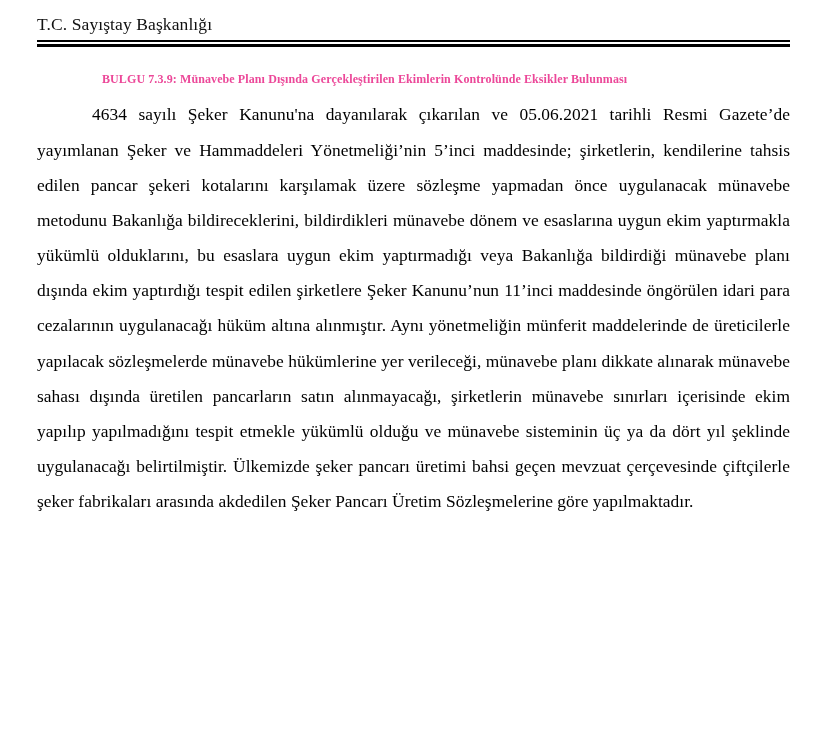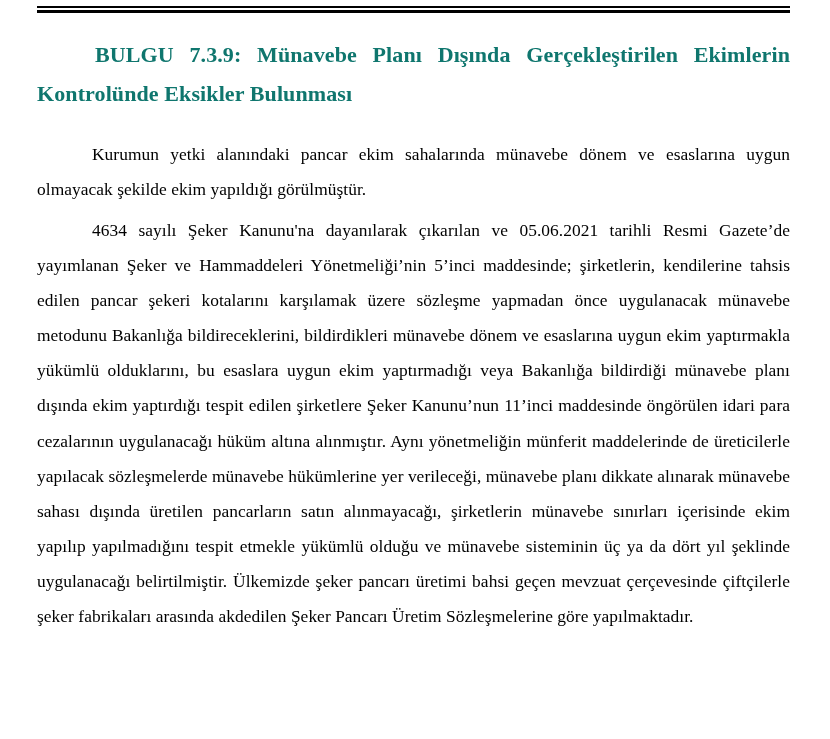--- a/index.html
+++ b/index.html
@@ -60,28 +60,28 @@
   }
 
   
   .content {
     margin-top: 22px;
     padding-left: 37px;
     padding-right: 40px;
   }
 
   .finding-heading {
-    font-size: 22px;
+    font-size: 12px;
     font-weight: bold;
     line-height: 1.78;
     text-align: justify;
     text-indent: 58px;
     letter-spacing: 0.1px;
-    margin: 0;
-    color: #0f766e;
+    margin: 7px;
+    color: #ec4899;
   }
 
   .body-para {
     font-size: 17.4px;
     line-height: 2.02;
     text-align: justify;
     text-indent: 55px;
     letter-spacing: 0.05px;
     margin: 0;
     color: #000000;
@@ -91,29 +91,31 @@
   }
   .body-para.second-para {
     margin-top: 5px;
   }
 </style>
 </head>
 <body>
 
 <div class="page">
 
+  <div class="doc-header">
+    <div class="doc-header-title">T.C. Sayıştay Başkanlığı</div>
+  </div>
 
   <div class="header-rule">
     <div class="rule-thin"></div>
     <div class="rule-thick"></div>
   </div>
 
   <div class="content">
 
     <p class="finding-heading">BULGU 7.3.9: Münavebe Planı Dışında Gerçekleştirilen Ekimlerin Kontrolünde Eksikler Bulunması</p>
 
-    <p class="body-para first-para">Kurumun yetki alanındaki pancar ekim sahalarında münavebe dönem ve esaslarına uygun olmayacak şekilde ekim yapıldığı görülmüştür.</p>
 
     <p class="body-para second-para">4634 sayılı Şeker Kanunu'na dayanılarak çıkarılan ve 05.06.2021 tarihli Resmi Gazete’de yayımlanan Şeker ve Hammaddeleri Yönetmeliği’nin 5’inci maddesinde; şirketlerin, kendilerine tahsis edilen pancar şekeri kotalarını karşılamak üzere sözleşme yapmadan önce uygulanacak münavebe metodunu Bakanlığa bildireceklerini, bildirdikleri münavebe dönem ve esaslarına uygun ekim yaptırmakla yükümlü olduklarını, bu esaslara uygun ekim yaptırmadığı veya Bakanlığa bildirdiği münavebe planı dışında ekim yaptırdığı tespit edilen şirketlere Şeker Kanunu’nun 11’inci maddesinde öngörülen idari para cezalarının uygulanacağı hüküm altına alınmıştır. Aynı yönetmeliğin münferit maddelerinde de üreticilerle yapılacak sözleşmelerde münavebe hükümlerine yer verileceği, münavebe planı dikkate alınarak münavebe sahası dışında üretilen pancarların satın alınmayacağı, şirketlerin münavebe sınırları içerisinde ekim yapılıp yapılmadığını tespit etmekle yükümlü olduğu ve münavebe sisteminin üç ya da dört yıl şeklinde uygulanacağı belirtilmiştir. Ülkemizde şeker pancarı üretimi bahsi geçen mevzuat çerçevesinde çiftçilerle şeker fabrikaları arasında akdedilen Şeker Pancarı Üretim Sözleşmelerine göre yapılmaktadır.</p>
 
   </div>
 
 </div>
 
 </body></html>

